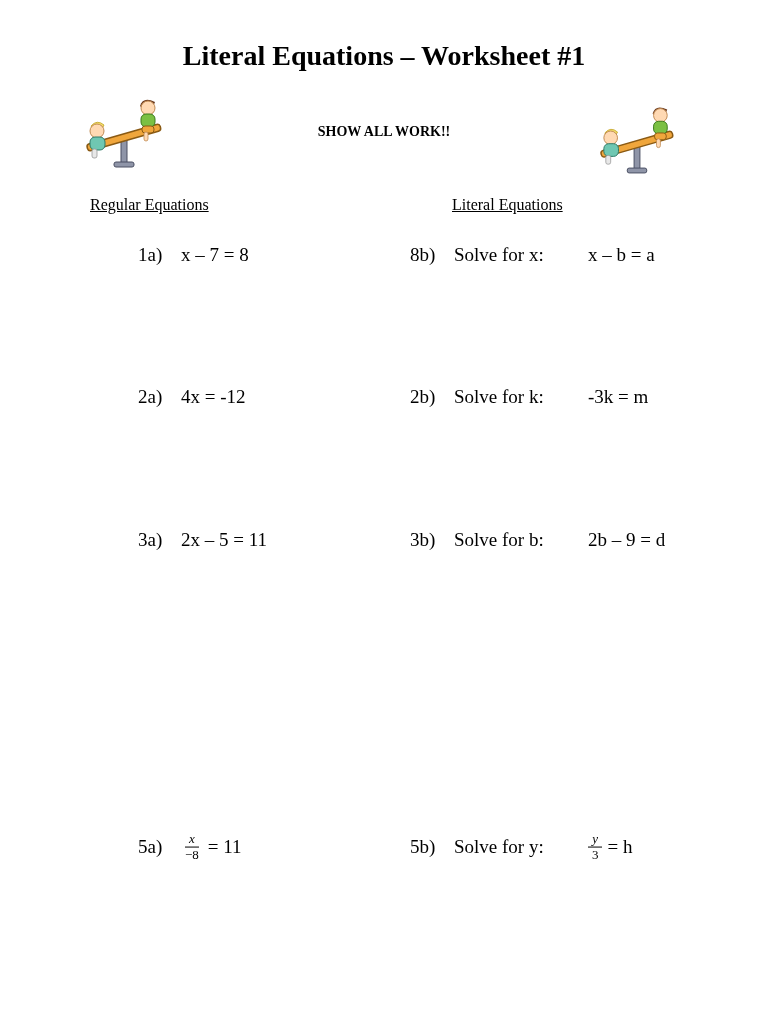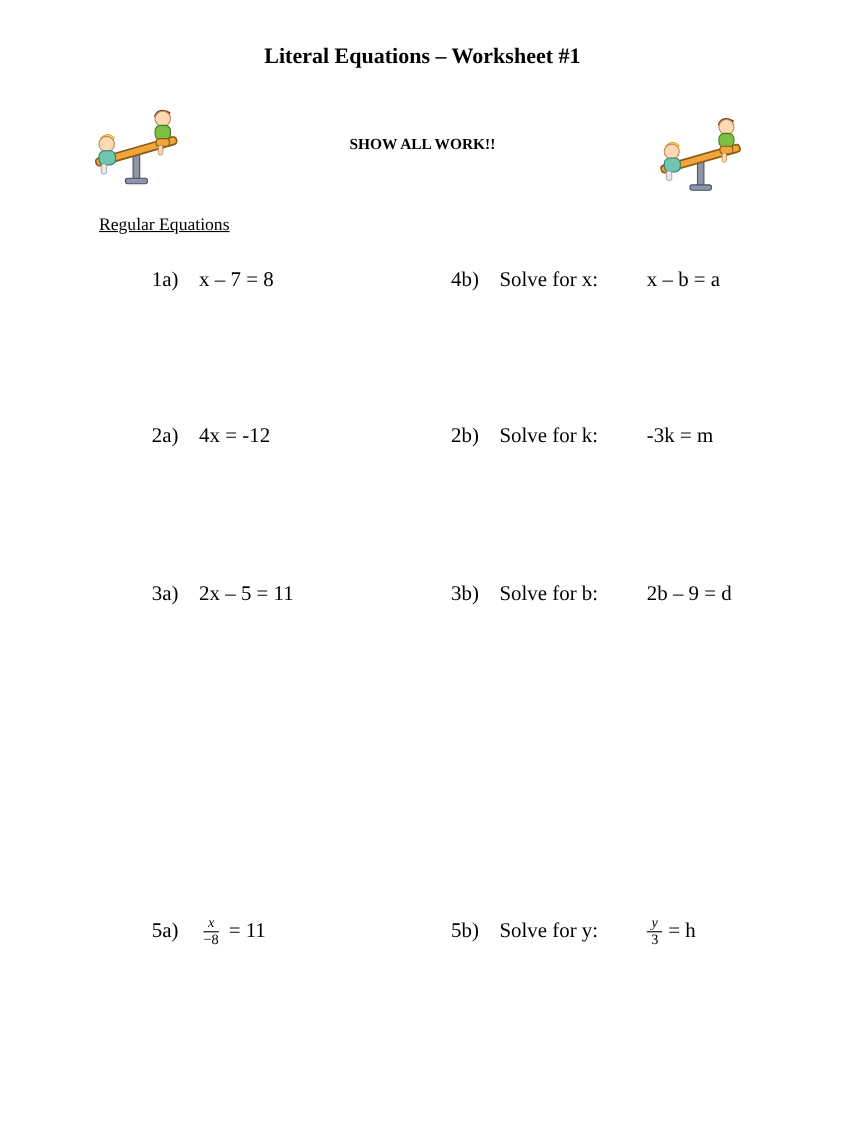--- a/index.html
+++ b/index.html
@@ -12,21 +12,21 @@
     color: #000000;
     overflow: hidden;
   }
   .title {
     position: absolute;
     top: 40px;
     left: 0;
     width: 100%;
     margin: 0;
     text-align: center;
-    font-size: 20px;
+    font-size: 28px;
     font-weight: bold;
   }
   .subtitle {
     position: absolute;
     top: 124px;
     left: 0;
     width: 100%;
     text-align: center;
     font-size: 14px;
     font-weight: bold;
@@ -125,25 +125,26 @@
         <rect x="57" y="34" width="14" height="13" rx="5" fill="#7bc043" stroke="#3c7a1e" stroke-width="1"></rect>
         <rect x="58" y="46" width="12" height="7" rx="3" fill="#f0a63c" stroke="#8a5a14" stroke-width="1"></rect>
         <rect x="60" y="52" width="4" height="9" rx="2" fill="#ffd9b3" stroke="#c08a52" stroke-width="0.8"></rect>
       </g>
     </svg>
   </div>
 
   <div class="subtitle">SHOW ALL WORK!!</div>
 
   <div class="col-header left">Regular Equations</div>
+  <div class="col-header right">Literal Equations</div>
 
   <div class="row" style="top:235px">
     <span class="cell c-lnum">1a)</span>
     <span class="cell c-leq">x – 7 = 8</span>
-    <span class="cell c-rnum">4b)</span>
+    <span class="cell c-rnum">8b)</span>
     <span class="cell c-solve">Solve for x:</span>
     <span class="cell c-req">x – b = a</span>
   </div>
 
   <div class="row" style="top:377px">
     <span class="cell c-lnum">2a)</span>
     <span class="cell c-leq">4x = -12</span>
     <span class="cell c-rnum">2b)</span>
     <span class="cell c-solve">Solve for k:</span>
     <span class="cell c-req">-3k = m</span>

